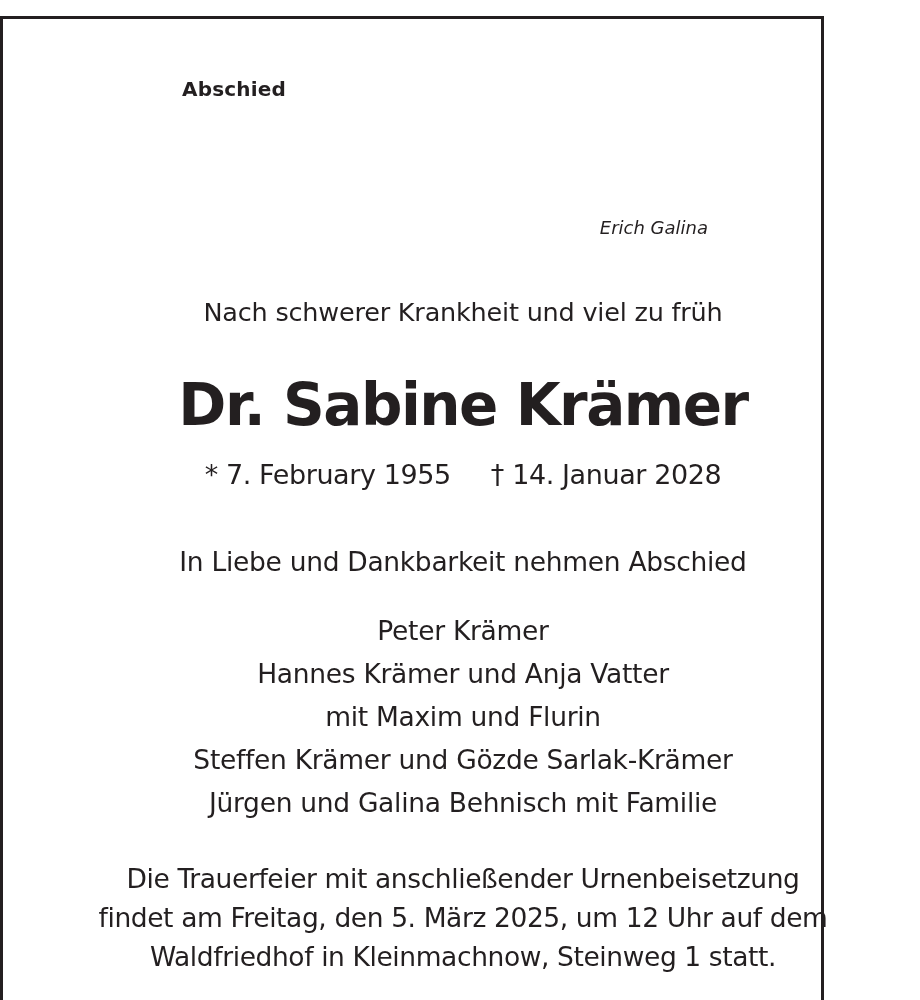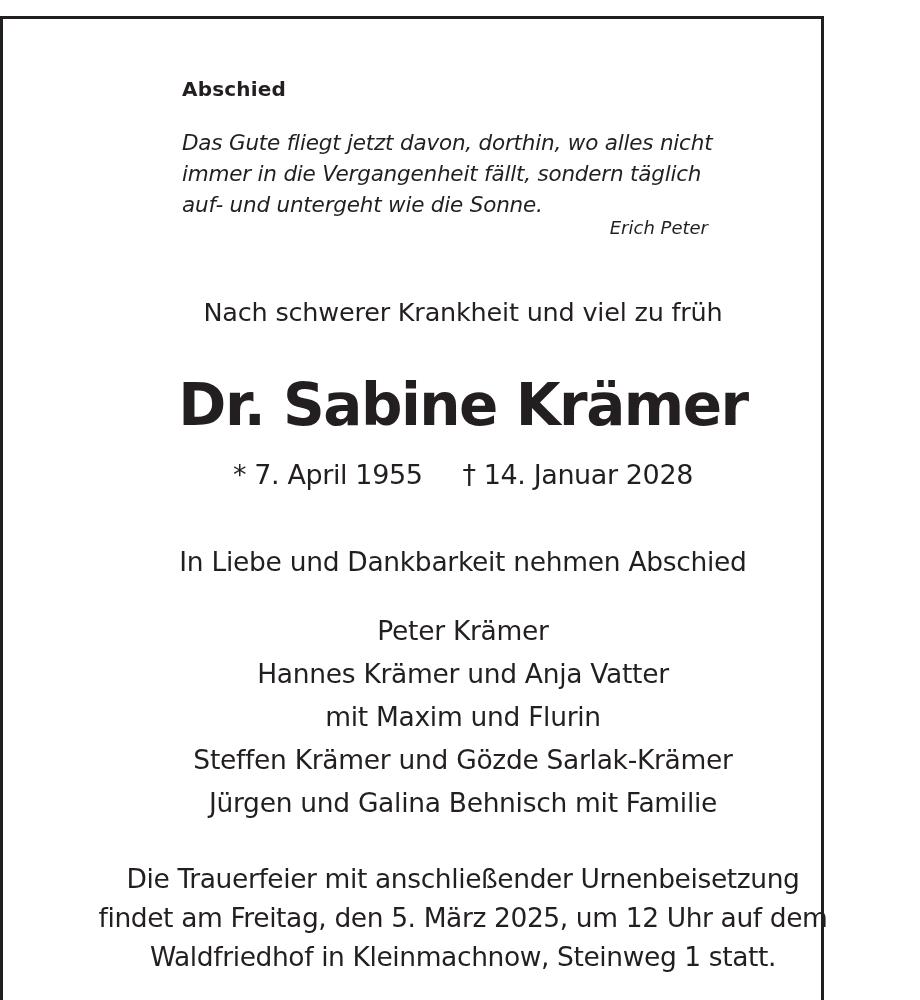--- a/index.html
+++ b/index.html
@@ -89,34 +89,29 @@
       letter-spacing: -0.4px;
     }
   </style>
 </head>
 <body>
 
 <div class="frame">
 
   <div class="abs motto-title">Abschied</div>
 
-  <div class="abs motto-quote">
-    <div>Das Gute fliegt jetzt davon, dorthin, wo alles nicht</div>
-    <div>immer in die Vergangenheit fällt, sondern täglich</div>
-    <div>auf- und untergeht wie die Sonne.</div>
-  </div>
 
-  <div class="abs motto-author">Erich Peter</div>
+  <div class="abs motto-author">Erich Galina</div>
 
   <div class="abs center-line intro">Nach schwerer Krankheit und viel zu früh</div>
 
   <div class="abs center-line name">Dr. Sabine Krämer</div>
 
   <div class="abs center-line dates">
-    <span>* 7. April 1955</span><span class="gap"></span><span>† 14. Januar 2028</span>
+    <span>* 7. February 1955</span><span class="gap"></span><span>† 14. Januar 2028</span>
   </div>
 
   <div class="abs center-line farewell">In Liebe und Dankbarkeit nehmen Abschied</div>
 
   <div class="abs center-line mourners">
     <div>Peter Krämer</div>
     <div>Hannes Krämer und Anja Vatter</div>
     <div>mit Maxim und Flurin</div>
     <div>Steffen Krämer und Gözde Sarlak-Krämer</div>
     <div>Jürgen und Galina Behnisch mit Familie</div>

